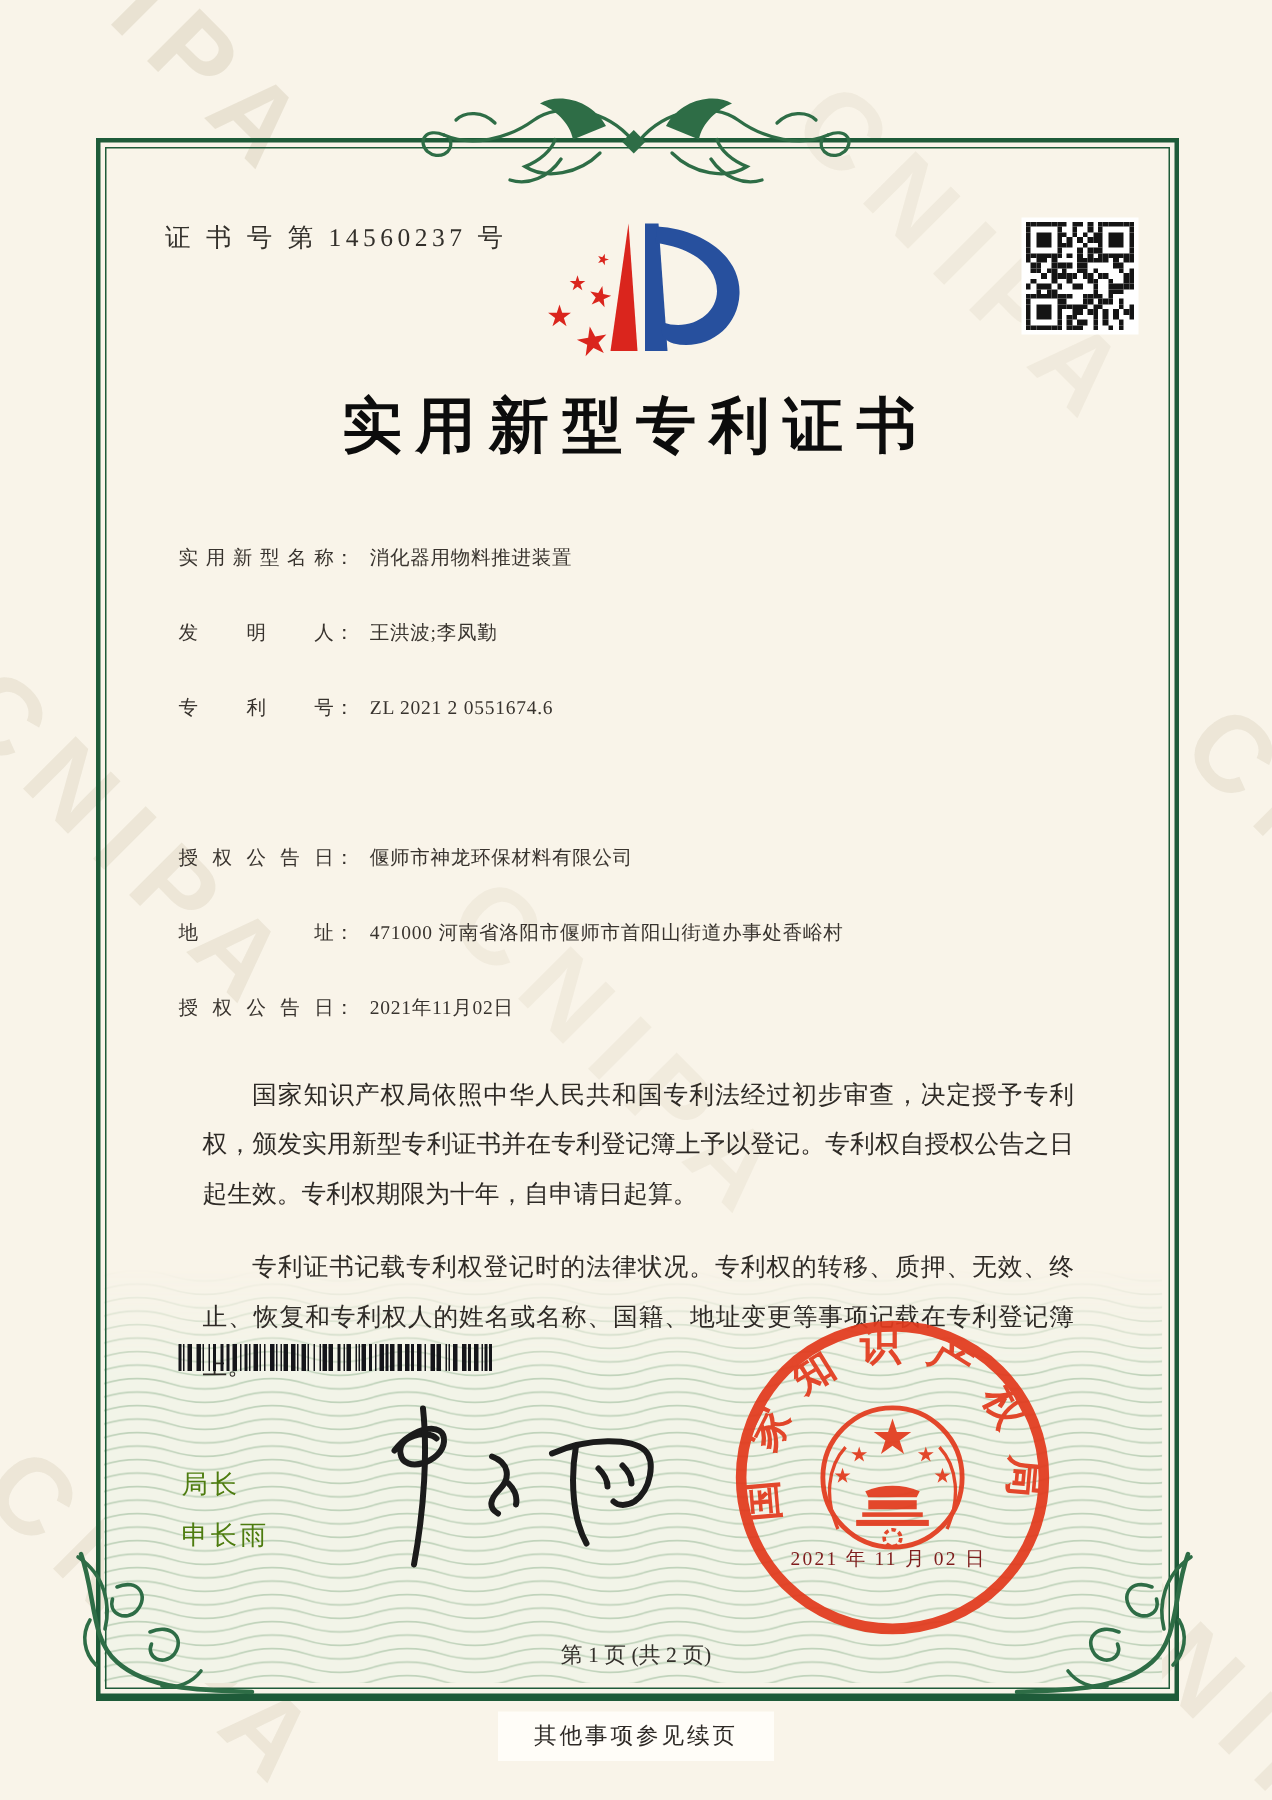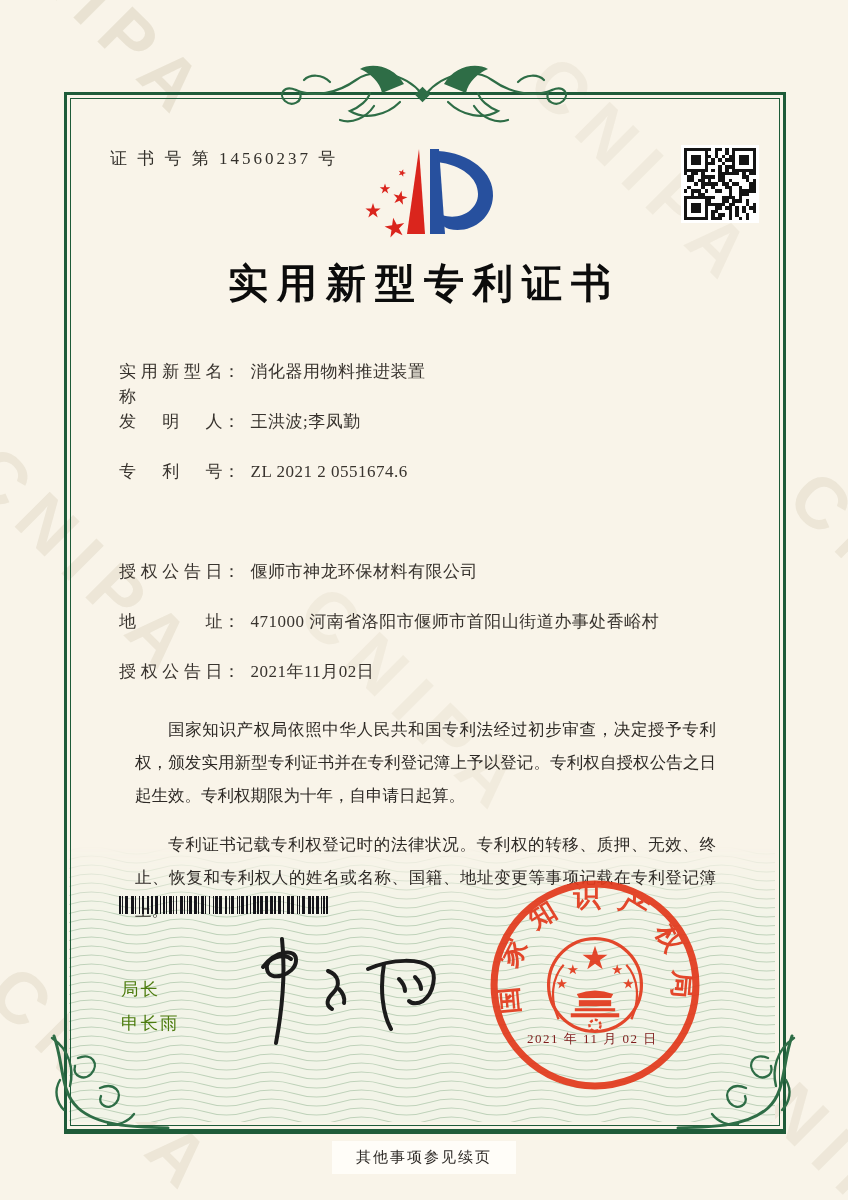--- a/index.html
+++ b/index.html
@@ -20,21 +20,21 @@
   
   .cert-no{position:absolute;left:110px;top:147px;font-size:17px;letter-spacing:3px;color:#33302b;}
   .logo{position:absolute;left:352px;top:140px;width:160px;height:114px;}
   .qr{position:absolute;left:681px;top:145px;width:78px;height:78px;background:#fff;padding:3px;
       display:grid;grid-template-columns:repeat(21,1fr);grid-auto-rows:1fr;box-sizing:border-box;}
   .qr div{width:100%;height:100%;}
   .qrd{background:#141414;}
   .title{position:absolute;left:0;top:256px;width:100%;text-align:center;font-size:40px;
          font-weight:bold;letter-spacing:9px;color:#0c0c0c;}
   
-  .frow{position:absolute;left:119px;width:648px;font-size:17px;letter-spacing:.5px;line-height:25px;}
+  .frow{position:absolute;left:119px;width:648px;font-size:13px;letter-spacing:.5px;line-height:25px;}
   .flabel{display:inline-block;width:104px;text-align:justify;text-align-last:justify;vertical-align:top;}
   .fcolon{display:inline-block;vertical-align:top;}
   .fvalue{margin-left:10px;}
   .pair2{position:absolute;left:336px;top:0;}
   
   .notice{position:absolute;left:119px;top:697px;width:613px;font-size:16.5px;line-height:33px;
           text-align:justify;color:#2e2a26;}
   .notice p{margin:16px;text-indent:33px;}
   
   .barcode{position:absolute;left:119px;top:896px;width:220px;height:18px;display:flex;align-items:stretch;}
@@ -693,15 +693,16 @@
       <rect x="92" y="123" width="32" height="6" stroke="none"></rect>
       <rect x="88" y="131" width="40" height="3" stroke="none"></rect>
       <rect x="84" y="136" width="48" height="4" stroke="none"></rect>
       <circle cx="108" cy="148" r="5.5" fill="none" stroke-width="2.4" stroke-dasharray="3 2"></circle>
       <path d="M72,142 C63,122 65,101 77,88" fill="none" stroke-width="2.2"></path>
       <path d="M144,142 C153,122 151,101 139,88" fill="none" stroke-width="2.2"></path>
     </g>
   </svg>
   <div class="seal-date">2021 年 11 月 02 日</div>
 
+  <div class="page-info">第 1 页 (共 2 页)</div>
   <div class="cont-box">其他事项参见续页</div>
 
 </div>
 
 </body></html>

